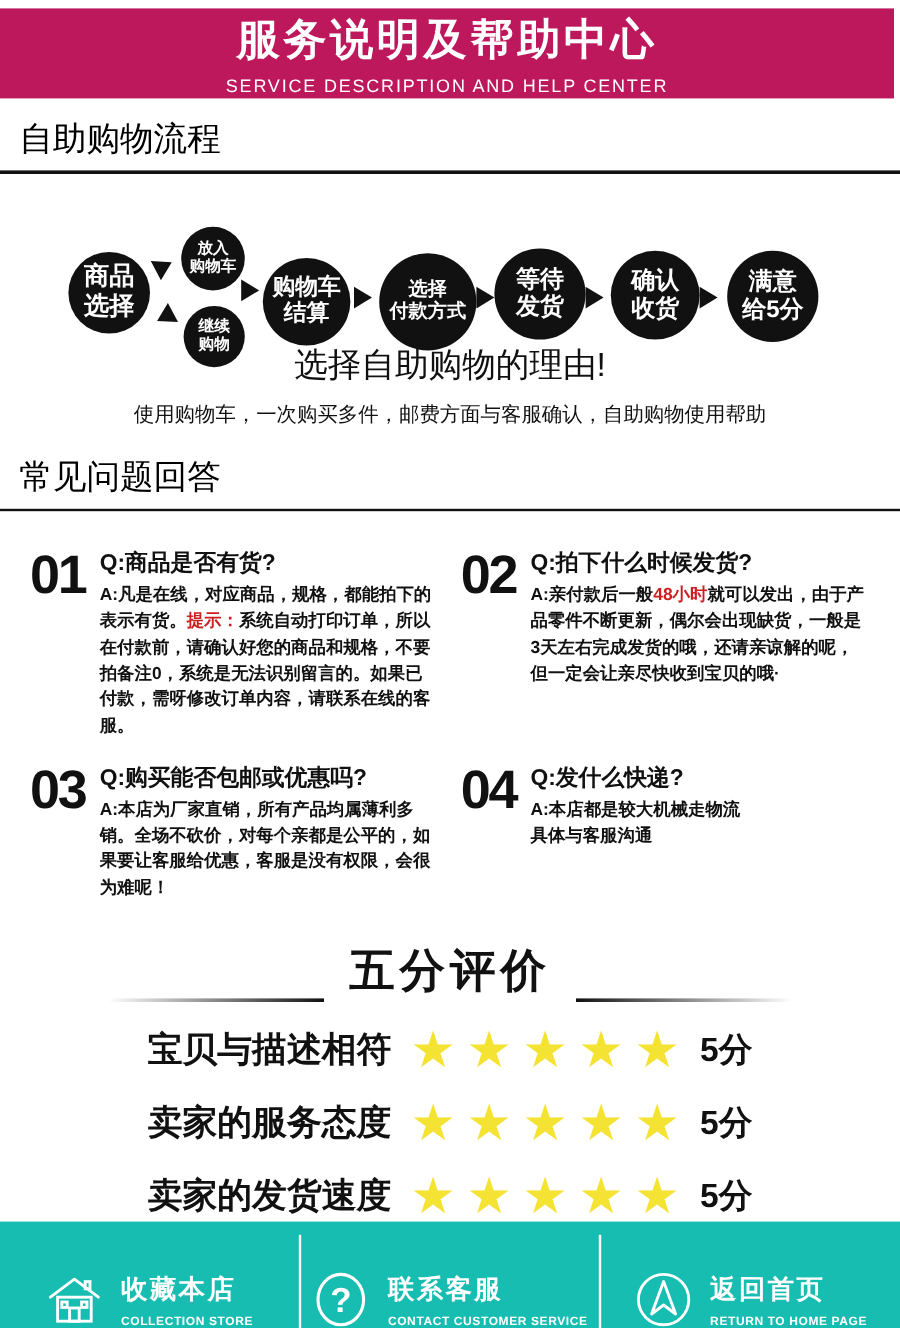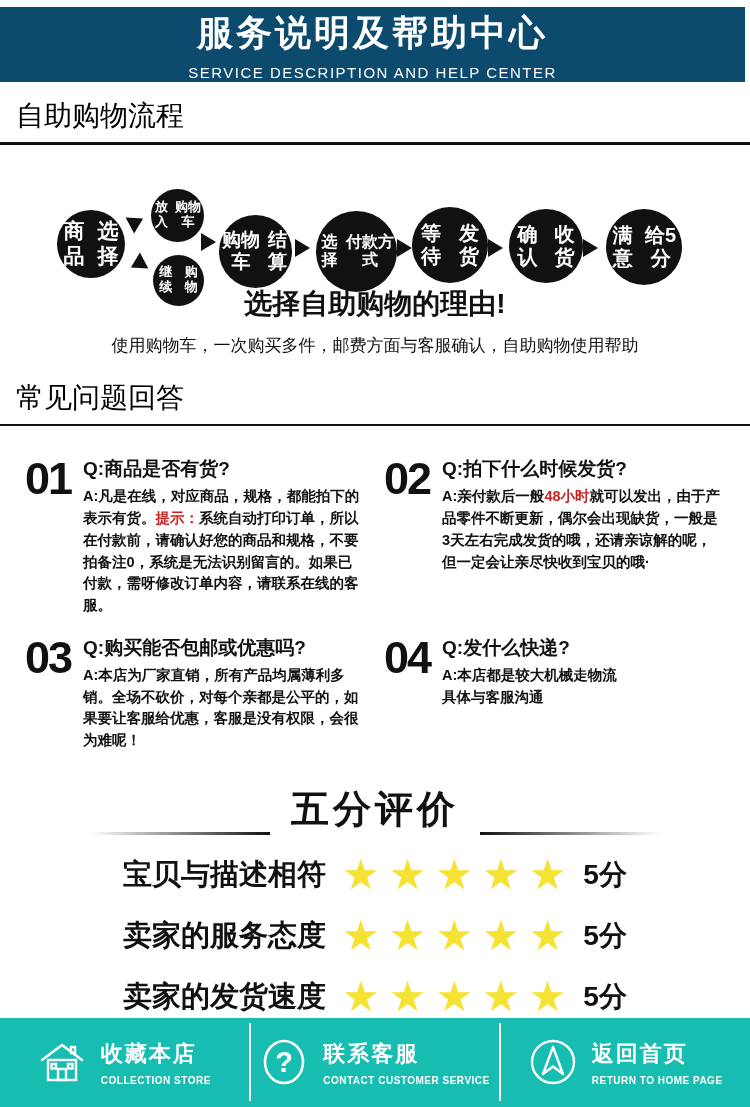--- a/index.html
+++ b/index.html
@@ -10,37 +10,37 @@
     font-family:"Liberation Sans", sans-serif;
     color:#111;
     display:flex;
     flex-direction:column;
     overflow:hidden;
   }
   
   .top-banner {
     margin:7px 5px 0 0;
     height:103px;
-    background:#0c4a6e;
+    background:#be185d;
     display:flex; flex-direction:column; align-items:center; justify-content:center;
     color:#fff; text-align:center;
   }
   .top-banner .cn-title { font-size:36px; font-weight:bold; letter-spacing:3px; }
   .top-banner .en-title { font-size:15px; letter-spacing:1.5px; margin-top:6px; }
 
   
   .section-head { margin-top:15px; padding-left:16px; font-size:28px; font-weight:500; color:#000; }
   .head-rule { margin-top:7px; height:3px; background:#111; width:100%; }
 
   
   .flow { position:relative; height:173px; }
   .bubble {
     position:absolute; background:#111; border-radius:50%;
     color:#fff; font-weight:bold; text-align:center;
-    display:flex; flex-direction:row; align-items:center; justify-content:center;
+    display:flex; flex-direction:column; align-items:center; justify-content:center;
     line-height:1.15;
   }
   .b0 { left:57px;  top:65px;  width:68px; height:68px; font-size:21px; }
   .b1 { left:151px; top:44px;  width:53px; height:53px; font-size:13px; }
   .b2 { left:153px; top:110px; width:51px; height:51px; font-size:13px; }
   .b3 { left:219px; top:70px;  width:73px; height:73px; font-size:19px; }
   .b4 { left:316px; top:66px;  width:81px; height:81px; font-size:16px; }
   .b5 { left:412px; top:62px;  width:76px; height:76px; font-size:20px; }
   .b6 { left:509px; top:64px;  width:74px; height:74px; font-size:20px; }
   .b7 { left:606px; top:64px;  width:76px; height:76px; font-size:20px; }
@@ -54,21 +54,21 @@
   }
   .a-up    { left:129px; top:68px;  transform:rotate(-28deg); }
   .a-back  { left:130px; top:110px; transform:rotate(-28deg); }
   .a-mid   { left:201px; top:88px; }
   .a-1     { left:295px; top:94px; }
   .a-2     { left:397px; top:94px; }
   .a-3     { left:488px; top:94px; }
   .a-4     { left:583px; top:94px; }
 
   
-  .reason-title { margin-top:14px; text-align:center; font-size:28px; font-weight:bold; }
+  .reason-title { margin-top:14px; text-align:center; font-size:28px; font-weight:normal; }
   .reason-sub   { margin-top:11px; text-align:center; font-size:17px; }
 
   
   .faq-grid {
     margin:30px 25px 0 25px;
     display:grid; grid-template-columns:1fr 1fr; column-gap:40px; row-gap:20px;gap:18px;
   }
   .faq-item { display:flex; }
   .faq-num { font-size:45px; font-weight:bold; line-height:1; margin-right:12px; letter-spacing:-2px; }
   .faq-q { font-size:19px; font-weight:bold; margin-bottom:4px; }
@@ -82,21 +82,21 @@
   .fade-left  { background:linear-gradient(to left,  #111, rgba(17,17,17,0)); }
   .fade-right { background:linear-gradient(to right, #111, rgba(17,17,17,0)); }
   .rating-row { margin-top:19px; display:flex; align-items:center; justify-content:center; }
   .rating-label { font-size:29px; font-weight:bold; margin-right:16px; }
   .stars { font-size:42px; color:#f5e334; letter-spacing:9px; line-height:1; }
   .score { font-size:28px; font-weight:bold; margin-left:8px; }
 
   
   .footer {
     margin-top:auto; height:122px; background:#18bdb1;
-    display:flex; align-items:center; color:#fff;
+    display:flex; align-items:flex-end; color:#fff;
   }
   .foot-col { flex:1; display:flex; align-items:center; justify-content:center; gap:15px; cursor:pointer; }
   .foot-sep { width:2px; height:78px; background:#fff; }
   .foot-cn { font-size:22px; font-weight:bold; letter-spacing:2px; }
   .foot-en { font-size:10px; letter-spacing:0.5px; margin-top:6px; font-weight:bold; }
   .foot-icon { width:48px; height:48px; }
 </style>
 </head>
 <body>
 

